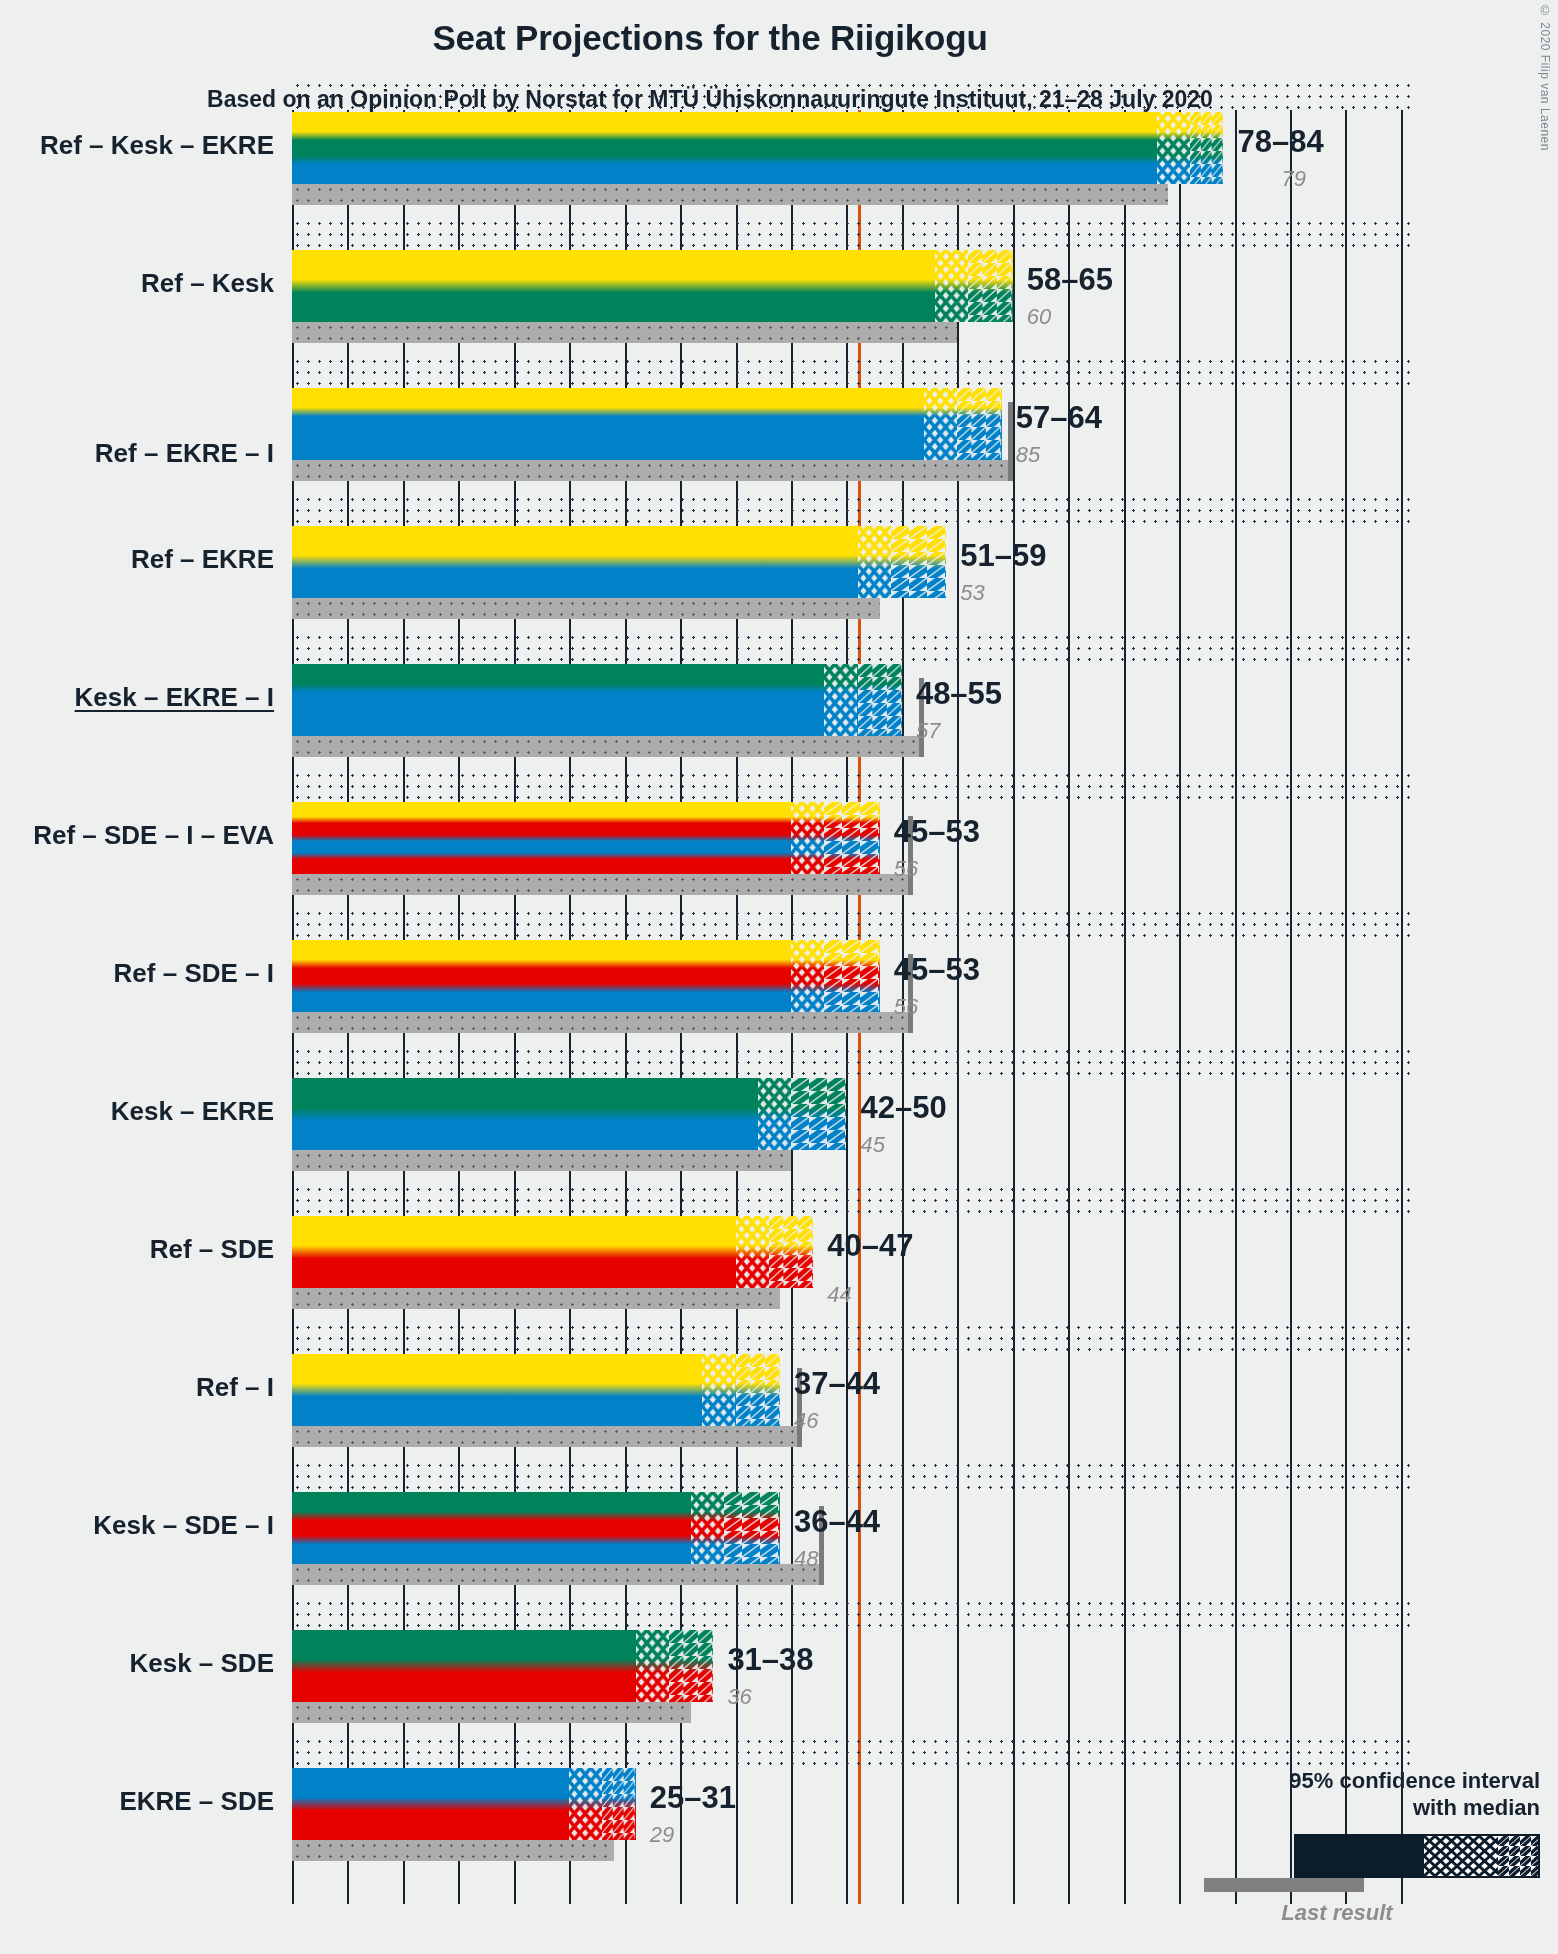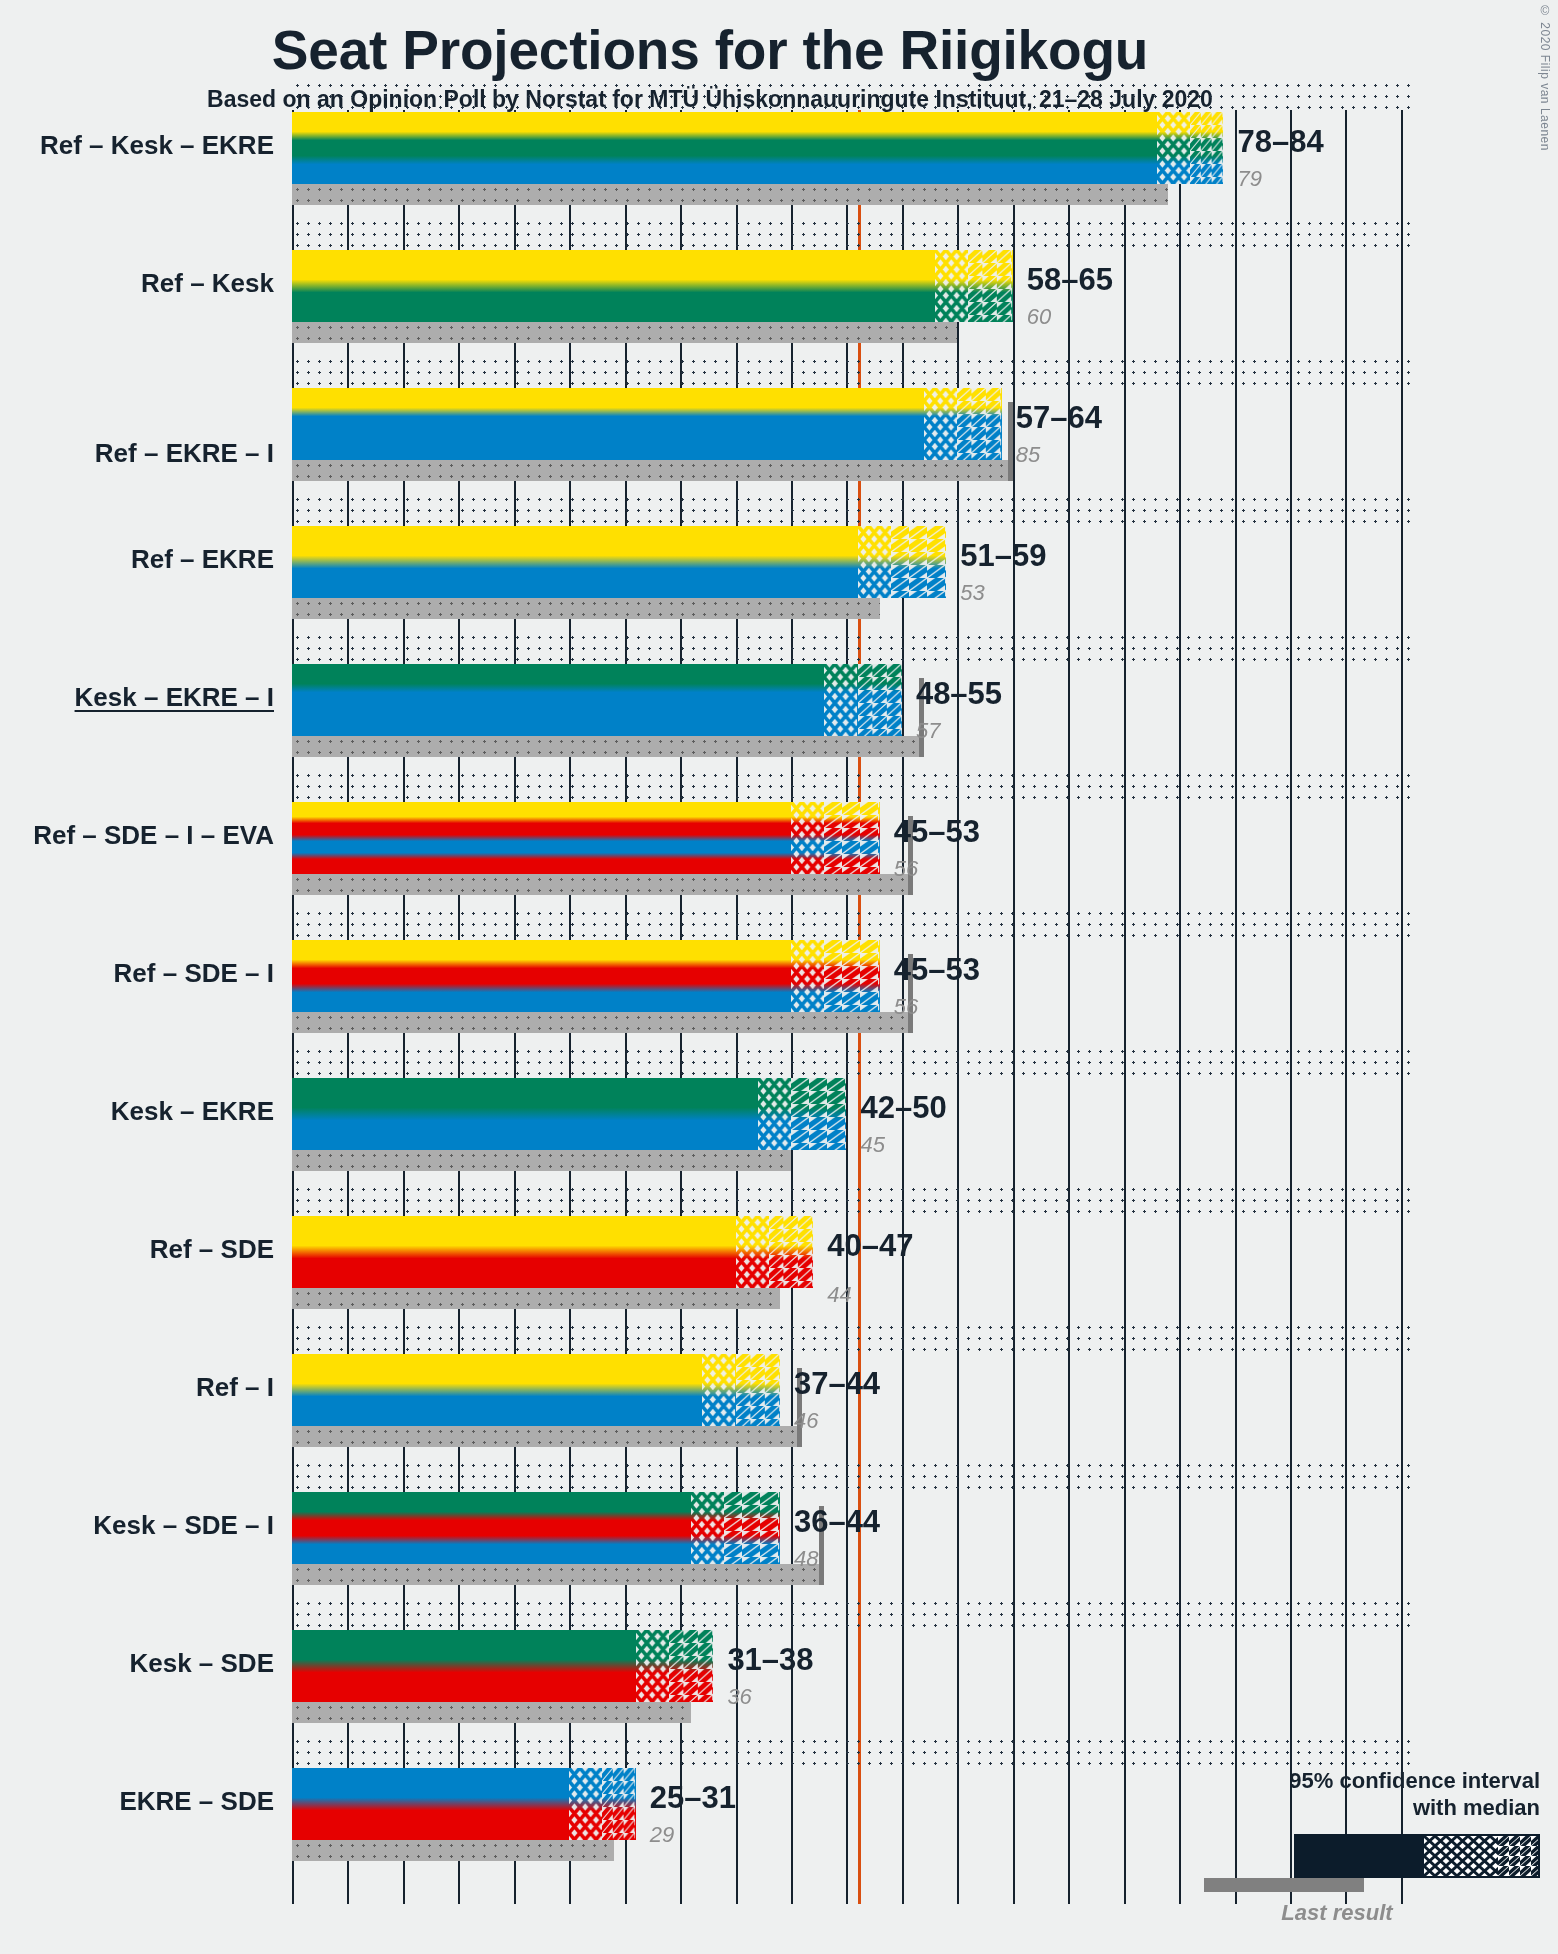--- a/index.html
+++ b/index.html
@@ -7,21 +7,21 @@
     width:1558px;height:1954px;
     background:#eef0f0;
     font-family:"Liberation Sans","DejaVu Sans",sans-serif;
     color:#122030;
     position:relative;
     overflow:hidden;
   }
   
   #title{
     position:absolute;left:0;top:18px;width:1420px;
-    text-align:center;font-size:55px;font-weight:bold;
+    text-align:center;font-size:35px;font-weight:bold;
     color:#16222e;letter-spacing:-0.2px;
   }
   #subtitle{
     position:absolute;left:0;top:86px;width:1420px;
     text-align:center;font-size:23px;font-weight:bold;
     color:#16222e;
   }
   #copyright{
     position:absolute;right:6px;top:4px;
     font-size:12px;color:#7d8691;
@@ -592,21 +592,21 @@
           <rect width="40" height="44" fill="url(#lgd)"></rect>
         </svg>
       </div>
     </div>
   </div>
   <div class="lglastlabel">Last result</div>
 </div>
 
 <div class="label" style="top: 130px; right: 1284px; position: absolute; margin-left: 44px;">Ref – Kesk – EKRE</div>
 <div class="valmain" style="left: 1237.49px; top: 124px;">78–84</div>
-<div class="valsub" style="left: 1237.49px; top: 166px;">79</div>
+<div class="valsub" style="left: 1237.49px; top: 166px; padding-left: 44px;">79</div>
 <div class="label" style="top: 268px; right: 1284px; position: absolute;">Ref – Kesk</div>
 <div class="valmain" style="left: 1026.79px; top: 262px;">58–65</div>
 <div class="valsub" style="left: 1026.79px; top: 304px;">60</div>
 <div class="label" style="top: 406px; right: 1284px; position: absolute; margin-top: 32px;">Ref – EKRE – I</div>
 <div class="valmain" style="left: 1015.7px; top: 400px;">57–64</div>
 <div class="valsub" style="left: 1015.7px; top: 442px;">85</div>
 <div class="label" style="top: 544px; right: 1284px; position: absolute;">Ref – EKRE</div>
 <div class="valmain" style="left: 960.257px; top: 538px;">51–59</div>
 <div class="valsub" style="left: 960.257px; top: 580px;">53</div>
 <div class="label gov" style="top: 682px; right: 1284px; position: absolute;">Kesk – EKRE – I</div>

